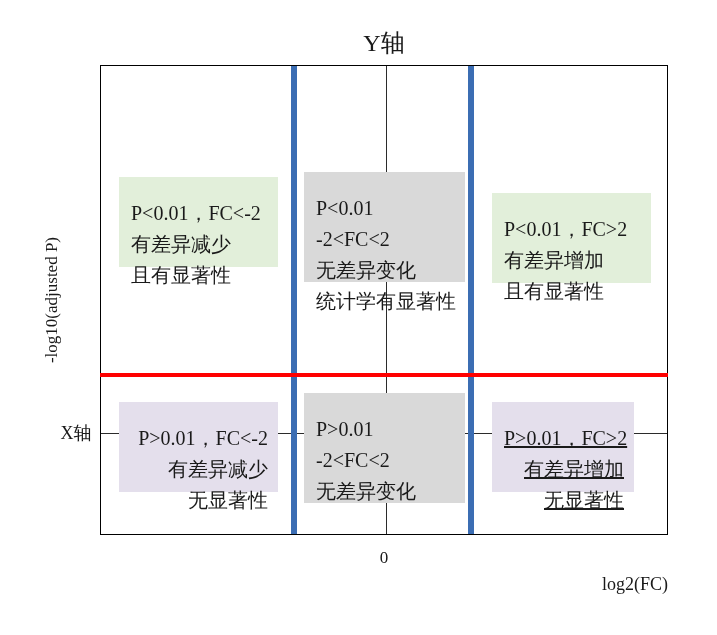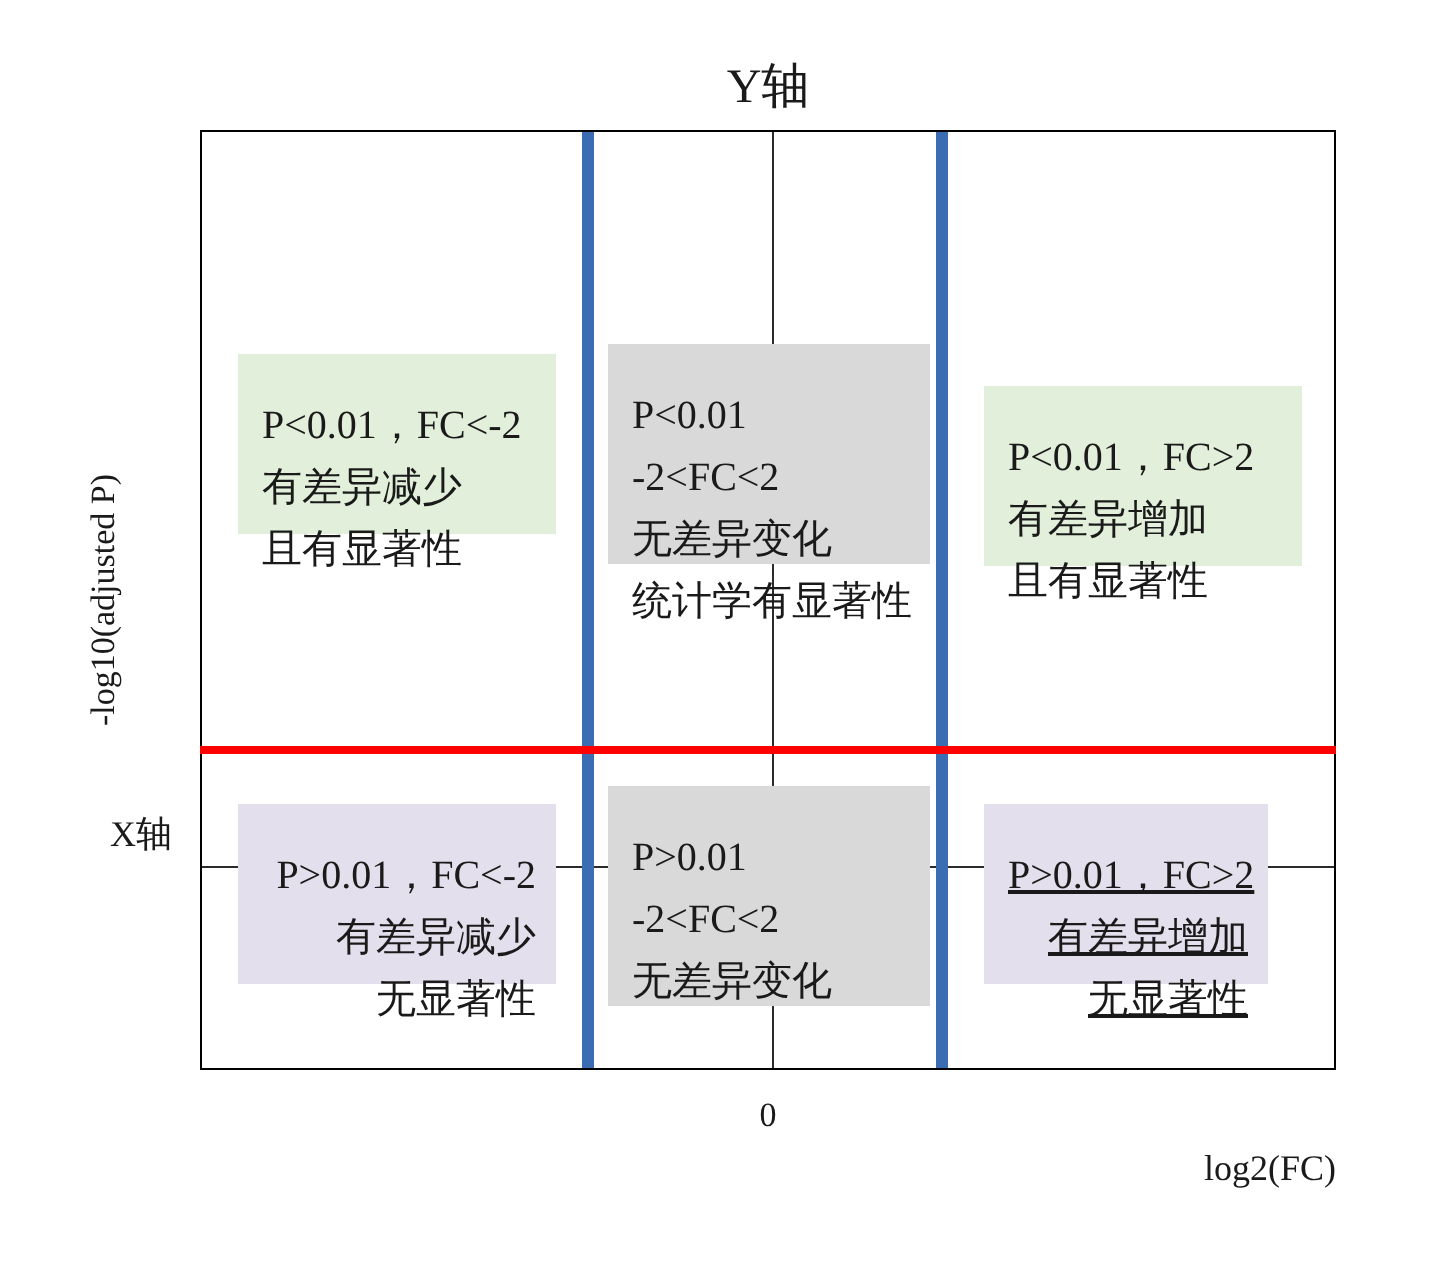--- a/index.html
+++ b/index.html
@@ -94,23 +94,23 @@
     position: absolute;
     left: 52px;
     top: 300px;
     transform: translate(-50%, -50%) rotate(-90deg);
     white-space: nowrap;
     font-size: 17px;
   }
   .x-axis-marker {
     position: absolute;
     left: 55px;
-    top: 405px;
+    top: 421px;
     width: 42px;
-    text-align: left;
+    text-align: center;
     font-size: 18px;
   }
   .x-tick-zero {
     position: absolute;
     left: 100px;
     top: 548px;
     width: 568px;
     text-align: center;
     font-size: 17px;
   }

